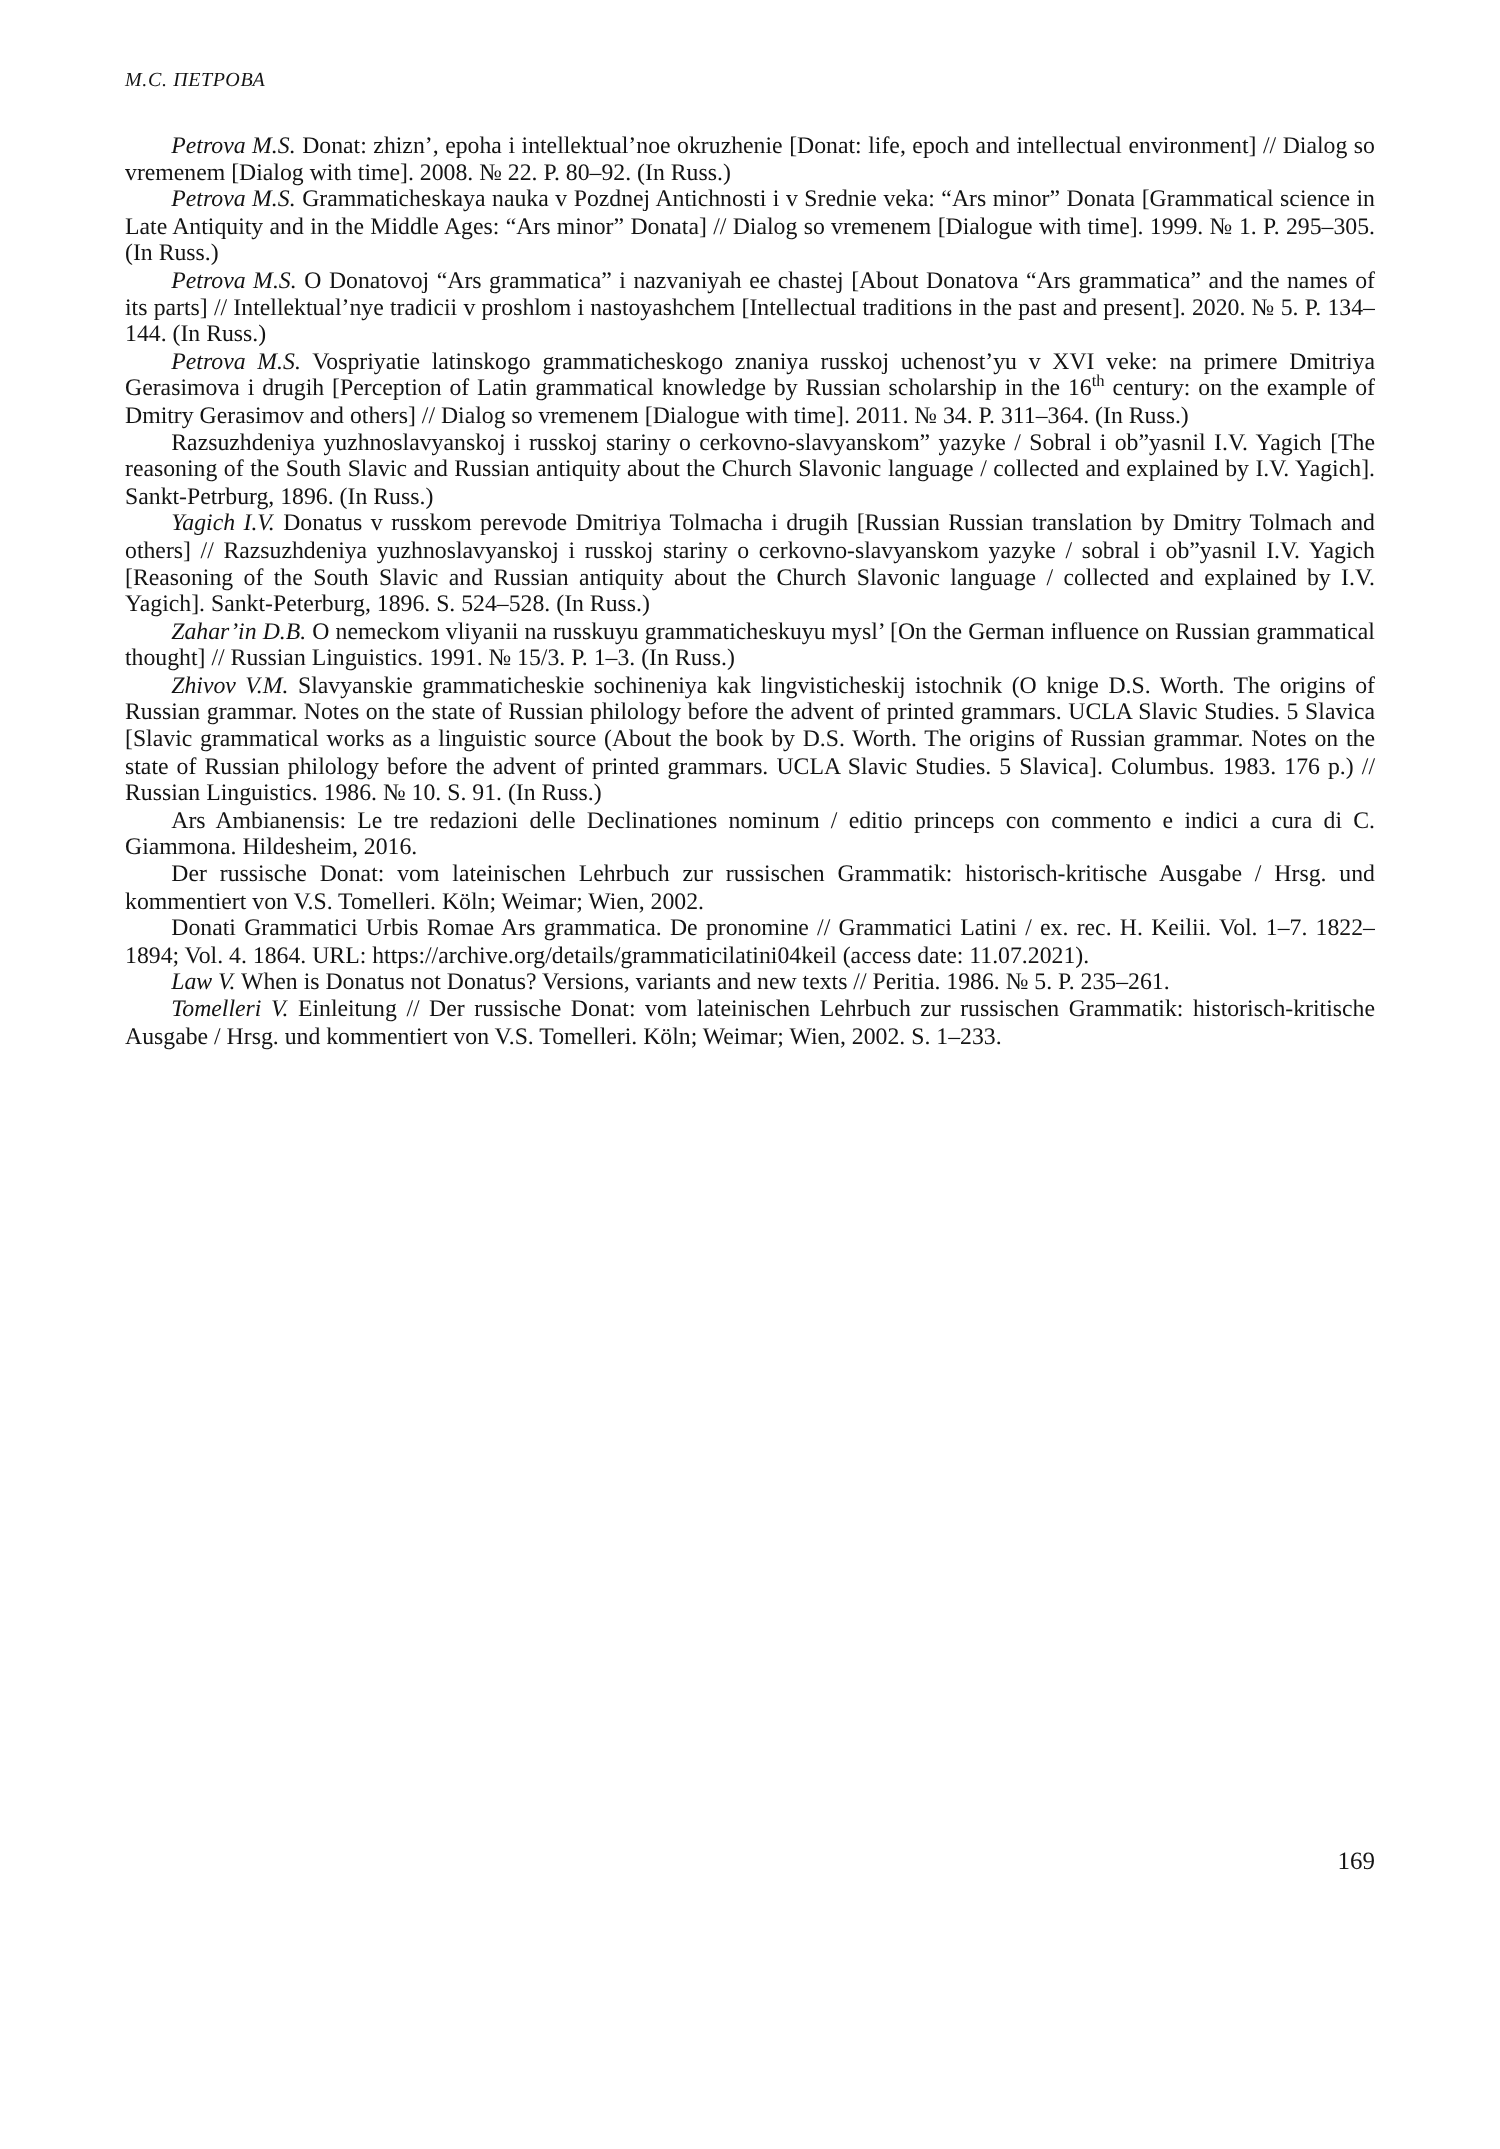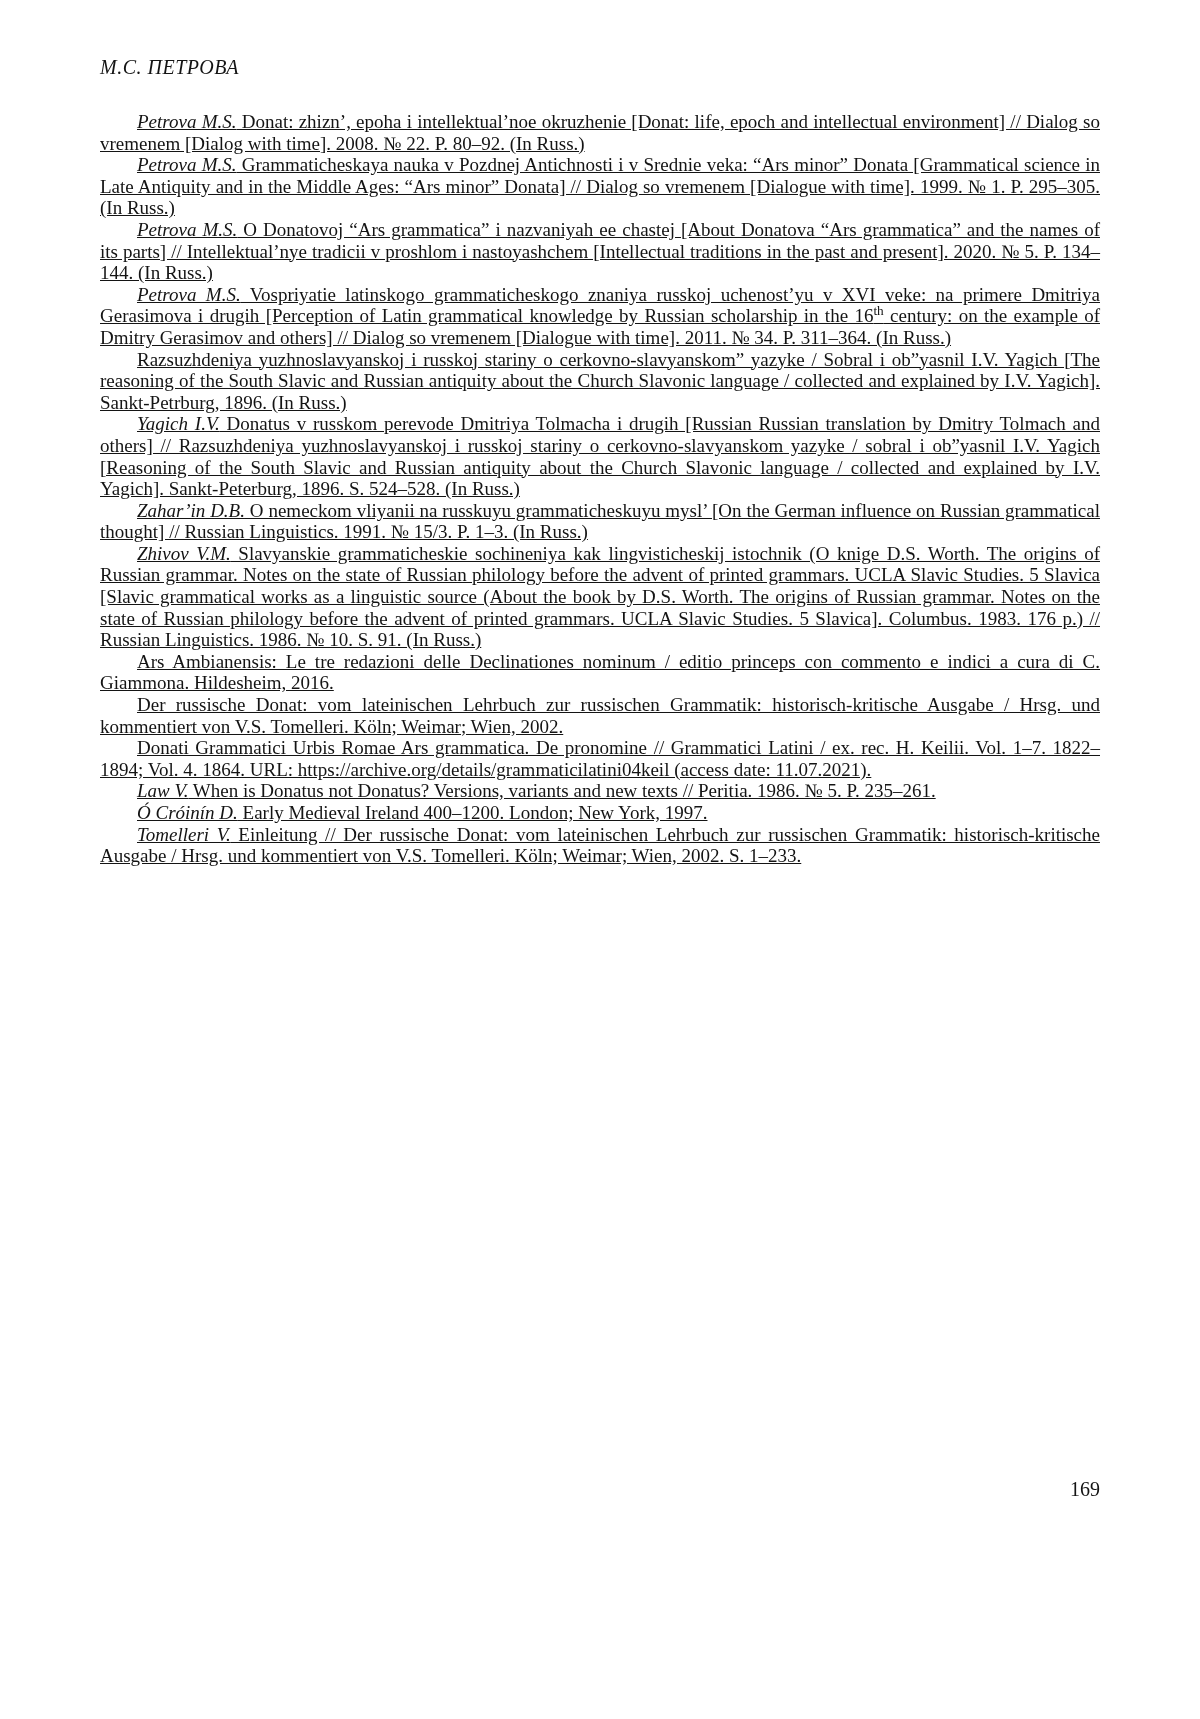--- a/index.html
+++ b/index.html
@@ -16,21 +16,21 @@
   .page {
     position: relative;
     box-sizing: border-box;
     width: 1200px;
     height: 1719px;
     padding: 56px 100px 0 100px;
   }
   .header {
     display: flex;
     align-items: baseline;
-    font-size: 20px;
+    font-size: 16px;
     white-space: nowrap;
     flex-direction: column;
   }
   .author {
     font-style: italic;
     letter-spacing: 0.5px;
   }
   .title {
     flex: 1;
     text-align: center;
@@ -38,21 +38,20 @@
   }
   .refs {
     margin-top: 32px;
     font-size: 19px;
     line-height: 21.6px;
     text-align: justify;
   }
   .ref {
     margin: 0;
     text-indent: 37px;
-    text-decoration: underline;
   }
   .it {
     font-style: italic;
   }
   .refs sup {
     font-size: 70%;
     line-height: 0;
   }
   .page-number {
     position: absolute;
@@ -75,17 +74,16 @@
       <p class="ref"><span class="it">Petrova M.S.</span><span> O Donatovoj “Ars grammatica” i nazvaniyah ee chastej [About Donatova “Ars grammatica” and the names of its parts] // Intellektual’nye tradicii v proshlom i nastoyashchem [Intellectual traditions in the past and present]. 2020. № 5. P. 134–144. (In Russ.)</span></p>
       <p class="ref"><span class="it">Petrova M.S.</span><span> Vospriyatie latinskogo grammaticheskogo znaniya russkoj uchenost’yu v XVI veke: na primere Dmitriya Gerasimova i drugih [Perception of Latin grammatical knowledge by Russian scholarship in the 16</span><sup>th</sup><span> century: on the example of Dmitry Gerasimov and others] // Dialog so vremenem [Dialogue with time]. 2011. № 34. P. 311–364. (In Russ.)</span></p>
       <p class="ref"><span>Razsuzhdeniya yuzhnoslavyanskoj i russkoj stariny o cerkovno-slavyanskom” yazyke / Sobral i ob”yasnil I.V. Yagich [The reasoning of the South Slavic and Russian antiquity about the Church Slavonic language / collected and explained by I.V. Yagich]. Sankt-Petrburg, 1896. (In Russ.)</span></p>
       <p class="ref"><span class="it">Yagich I.V.</span><span> Donatus v russkom perevode Dmitriya Tolmacha i drugih [Russian Russian translation by Dmitry Tolmach and others] // Razsuzhdeniya yuzhnoslavyanskoj i russkoj stariny o cerkovno-slavyanskom yazyke / sobral i ob”yasnil I.V. Yagich [Reasoning of the South Slavic and Russian antiquity about the Church Slavonic language / collected and explained by I.V. Yagich]. Sankt-Peterburg, 1896. S. 524–528. (In Russ.)</span></p>
       <p class="ref"><span class="it">Zahar’in D.B.</span><span> O nemeckom vliyanii na russkuyu grammaticheskuyu mysl’ [On the German influence on Russian grammatical thought] // Russian Linguistics. 1991. № 15/3. P. 1–3. (In Russ.)</span></p>
       <p class="ref"><span class="it">Zhivov V.M.</span><span> Slavyanskie grammaticheskie sochineniya kak lingvisticheskij istochnik (O knige D.S. Worth. The origins of Russian grammar. Notes on the state of Russian philology before the advent of printed grammars. UCLA Slavic Studies. 5 Slavica [Slavic grammatical works as a linguistic source (About the book by D.S. Worth. The origins of Russian grammar. Notes on the state of Russian philology before the advent of printed grammars. UCLA Slavic Studies. 5 Slavica]. Columbus. 1983. 176 p.) // Russian Linguistics. 1986. № 10. S. 91. (In Russ.)</span></p>
       <p class="ref"><span>Ars Ambianensis: Le tre redazioni delle Declinationes nominum / editio princeps con commento e indici a cura di C. Giammona. Hildesheim, 2016.</span></p>
       <p class="ref"><span>Der russische Donat: vom lateinischen Lehrbuch zur russischen Grammatik: historisch-kritische Ausgabe / Hrsg. und kommentiert von V.S. Tomelleri. Köln; Weimar; Wien, 2002.</span></p>
       <p class="ref"><span>Donati Grammatici Urbis Romae Ars grammatica. De pronomine // Grammatici Latini / ex. rec. H. Keilii. Vol. 1–7. 1822–1894; Vol. 4. 1864. URL: https://archive.org/details/grammaticilatini04keil (access date: 11.07.2021).</span></p>
       <p class="ref"><span class="it">Law V.</span><span> When is Donatus not Donatus? Versions, variants and new texts // Peritia. 1986. № 5. P. 235–261.</span></p>
-      <p class="ref"><span class="it">Ó Cróinín D.</span><span> Early Medieval Ireland 400–1200. London; New York, 1997.</span></p>
       <p class="ref"><span class="it">Tomelleri V.</span><span> Einleitung // Der russische Donat: vom lateinischen Lehrbuch zur russischen Grammatik: historisch-kritische Ausgabe / Hrsg. und kommentiert von V.S. Tomelleri. Köln; Weimar; Wien, 2002. S. 1–233.</span></p>
     </div>
   <div class="page-number">169</div>
 </div>
 
 </body></html>

